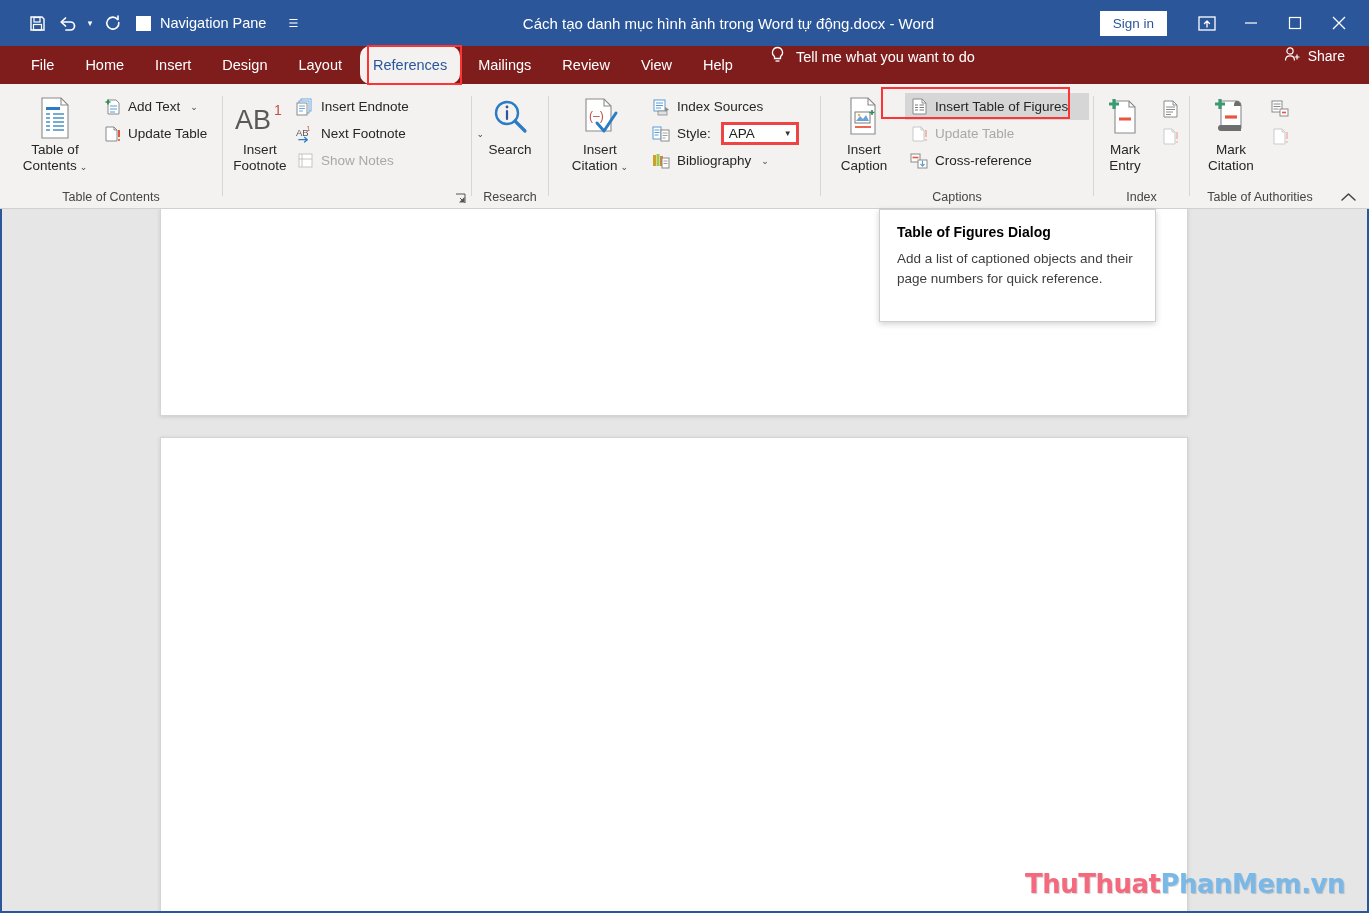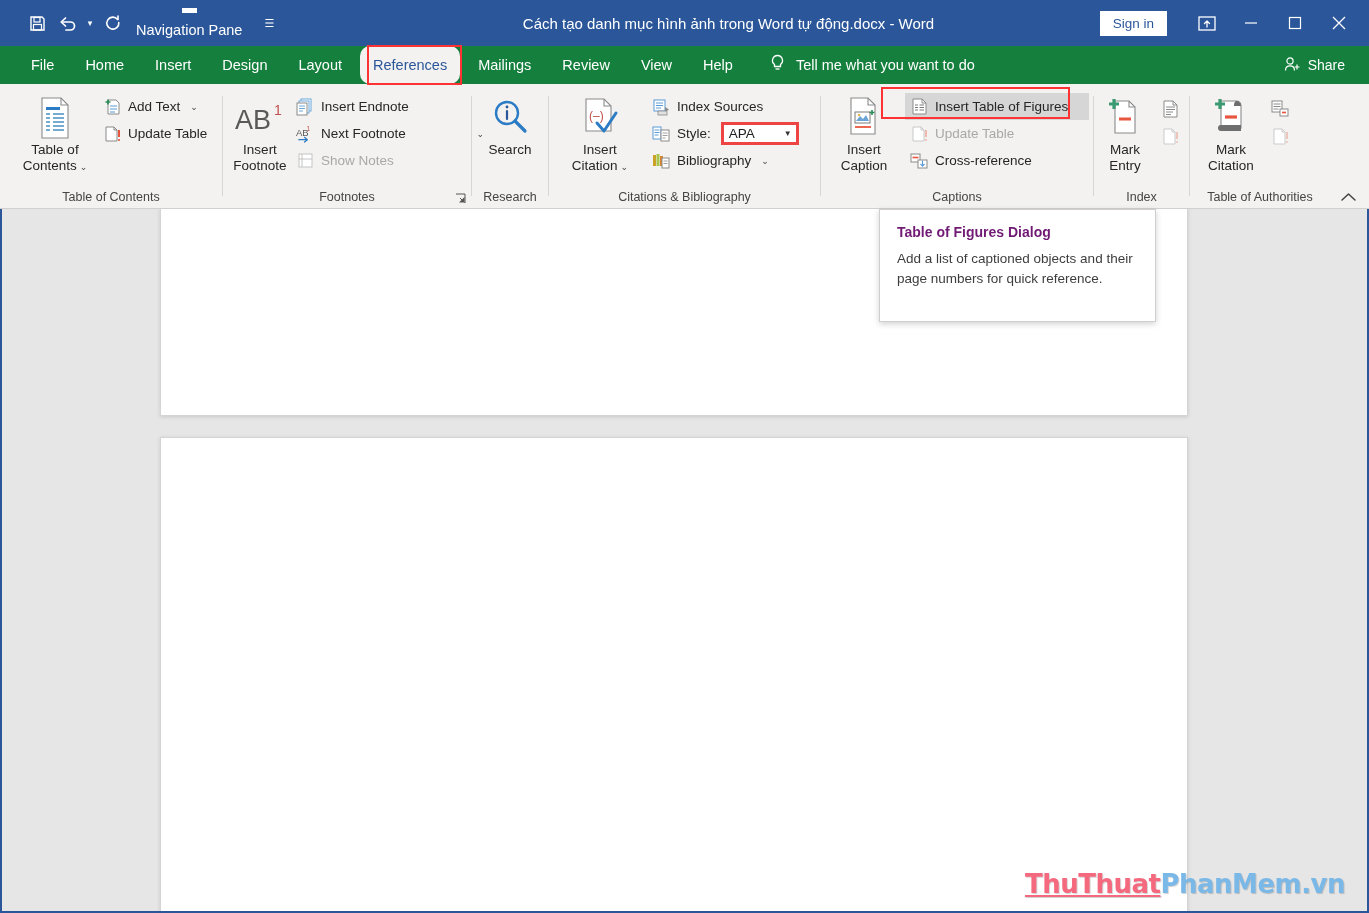--- a/index.html
+++ b/index.html
@@ -18,21 +18,21 @@
   }
   .qat { display: flex; align-items: center; gap: 0px; padding-left: 22px; }
   .qat-btn {
     width: 30px; height: 30px; display: flex; align-items: center; justify-content: center;
     color: #ffffff;
   }
   .qat-btn svg { display: block; }
   .qat-chev { width: 16px; height: 30px; display:flex; align-items:center; justify-content:center; color:#fff; font-size: 9px;}
   .navpane {
     display: flex; align-items: center; gap: 9px; height: 30px; padding: 0 6px 0 8px;
-    color: #ffffff; font-size: 14.5px; flex-direction: column;
+    color: #ffffff; font-size: 14.5px;
   }
   .navpane .sq { width: 15px; height: 15px; background: #ffffff; }
   .qat-more { color:#fff; font-size: 11px; margin-left: 16px; letter-spacing: -1px;}
 
   .doctitle {
     position: absolute; left: 0; top: 0; width: 1369px; height: 46px;
     display: flex; align-items: center; justify-content: center;
     color: #ffffff; font-size: 15px; pointer-events: none; margin-left: 44px;
   }
   .win-right {
@@ -43,21 +43,21 @@
     padding: 4px 13px; margin-right: 18px; line-height: 17px;
   }
   .win-icon {
     width: 44px; height: 46px; display: flex; align-items: center; justify-content: center;
     color: #ffffff;
   }
 
   
   .tabs {
     position: absolute; left: 0; top: 46px; width: 1369px; height: 38px;
-    background: #15803d; display: flex; align-items: center;
+    background: #7f1d1d; display: flex; align-items: flex-start;
   }
   .tab {
     height: 38px; display: flex; align-items: center; padding: 0 13px;
     color: #ffffff; font-size: 14.5px; margin-left: 5px;
   }
   .tab:first-child { margin-left: 18px; }
   .tab.active { background: #f3f2f1; color: #2b579a; border-radius: 10px; }
   .tellme {
     display: flex; align-items: center; gap: 11px; margin-left: 24px;
     color: #ffffff; font-size: 14.5px;
@@ -134,31 +134,31 @@
   .page1 { left: 158px; top: -1px; width: 1028px; height: 208px; }
   .page2 { left: 158px; top: 228px; width: 1028px; height: 480px; }
 
   .watermark {
     position: absolute; right: 22px; bottom: 12px;
     font-family: "DejaVu Sans", sans-serif;
     font-weight: bold; font-size: 26px; letter-spacing: -0.5px;
     text-shadow: 1px 1px 1px rgba(0,0,0,0.18);
     z-index: 20;
   }
-  .wm-a { color: #f5697f; text-decoration: underline; }
+  .wm-a { color: #f5697f; }
   .wm-b { color: #7ab8e8; }
 
   
   .tooltip {
     position: absolute; left: 879px; top: 209px; width: 277px; height: 113px;
     background: #ffffff; border: 1px solid #d0cfcd;
     box-shadow: 0 2px 6px rgba(0,0,0,0.18);
     padding: 14px 17px 0 17px; z-index: 40;
   }
-  .tt-title { font-size: 14px; font-weight: bold; color: #701a75; margin-bottom: 9px; }
+  .tt-title { font-size: 14px; font-weight: bold; color: #000000; margin-bottom: 9px; }
   .tt-body { font-size: 13.5px; color: #3d3d3d; line-height: 20px; }
 </style>
 </head>
 <body>
 
 <div class="titlebar">
   <div class="qat">
     <div class="qat-btn">
       <svg width="17" height="17" viewBox="0 0 17 17">
           <path d="M2 2h11l2 2v11H2V2z" fill="none" stroke="#fff" stroke-width="1.4"></path>
@@ -331,21 +331,20 @@
           <span class="ico">
             <svg width="17" height="17" viewBox="0 0 17 17">
                 <rect x="2" y="2" width="13" height="13" fill="#fff" stroke="#c4c4c4" stroke-width="1"></rect>
                 <path d="M2 7h13M5 2v13" stroke="#c4c4c4" stroke-width="1"></path>
               </svg>
           </span>
           <span>Show Notes</span>
         </div>
       </div>
     </div>
-    <div class="grp-label">Footnotes</div>
     <span class="dlg-launch">
       <svg width="11" height="11" viewBox="0 0 11 11">
           <path d="M1 1h9v9" fill="none" stroke="#555" stroke-width="1"></path>
           <path d="M9.5 9.5L5 5" stroke="#555" stroke-width="1"></path>
           <path d="M4 9.5h5.5V4" fill="#555"></path>
         </svg>
     </span>
   </div>
   <div class="grp-sep"></div>
 
@@ -416,21 +415,20 @@
                 <rect x="8" y="4" width="3" height="10" fill="#d9842f"></rect>
                 <rect x="10" y="6" width="7" height="10" fill="#fff" stroke="#8a8a8a" stroke-width="1"></rect>
                 <path d="M11.5 9h4M11.5 11.5h4" stroke="#a0a0a0" stroke-width="1"></path>
               </svg>
           </span>
           <span>Bibliography</span>
           <span class="chev">⌄</span>
         </div>
       </div>
     </div>
-    <div class="grp-label">Citations &amp; Bibliography</div>
   </div>
   <div class="grp-sep"></div>
 
   <div class="grp" style="width:272px;">
     <div class="grp-body">
       <div class="bigbtn" style="margin-left:6px;width:74px;">
         <span class="ico">
           <svg width="38" height="44" viewBox="0 0 38 44">
               <path d="M6 2h17l7 7v29H6z" fill="#fff" stroke="#8a8a8a" stroke-width="1.1"></path>
               <path d="M23 2v7h7" fill="none" stroke="#8a8a8a" stroke-width="1.1"></path>

